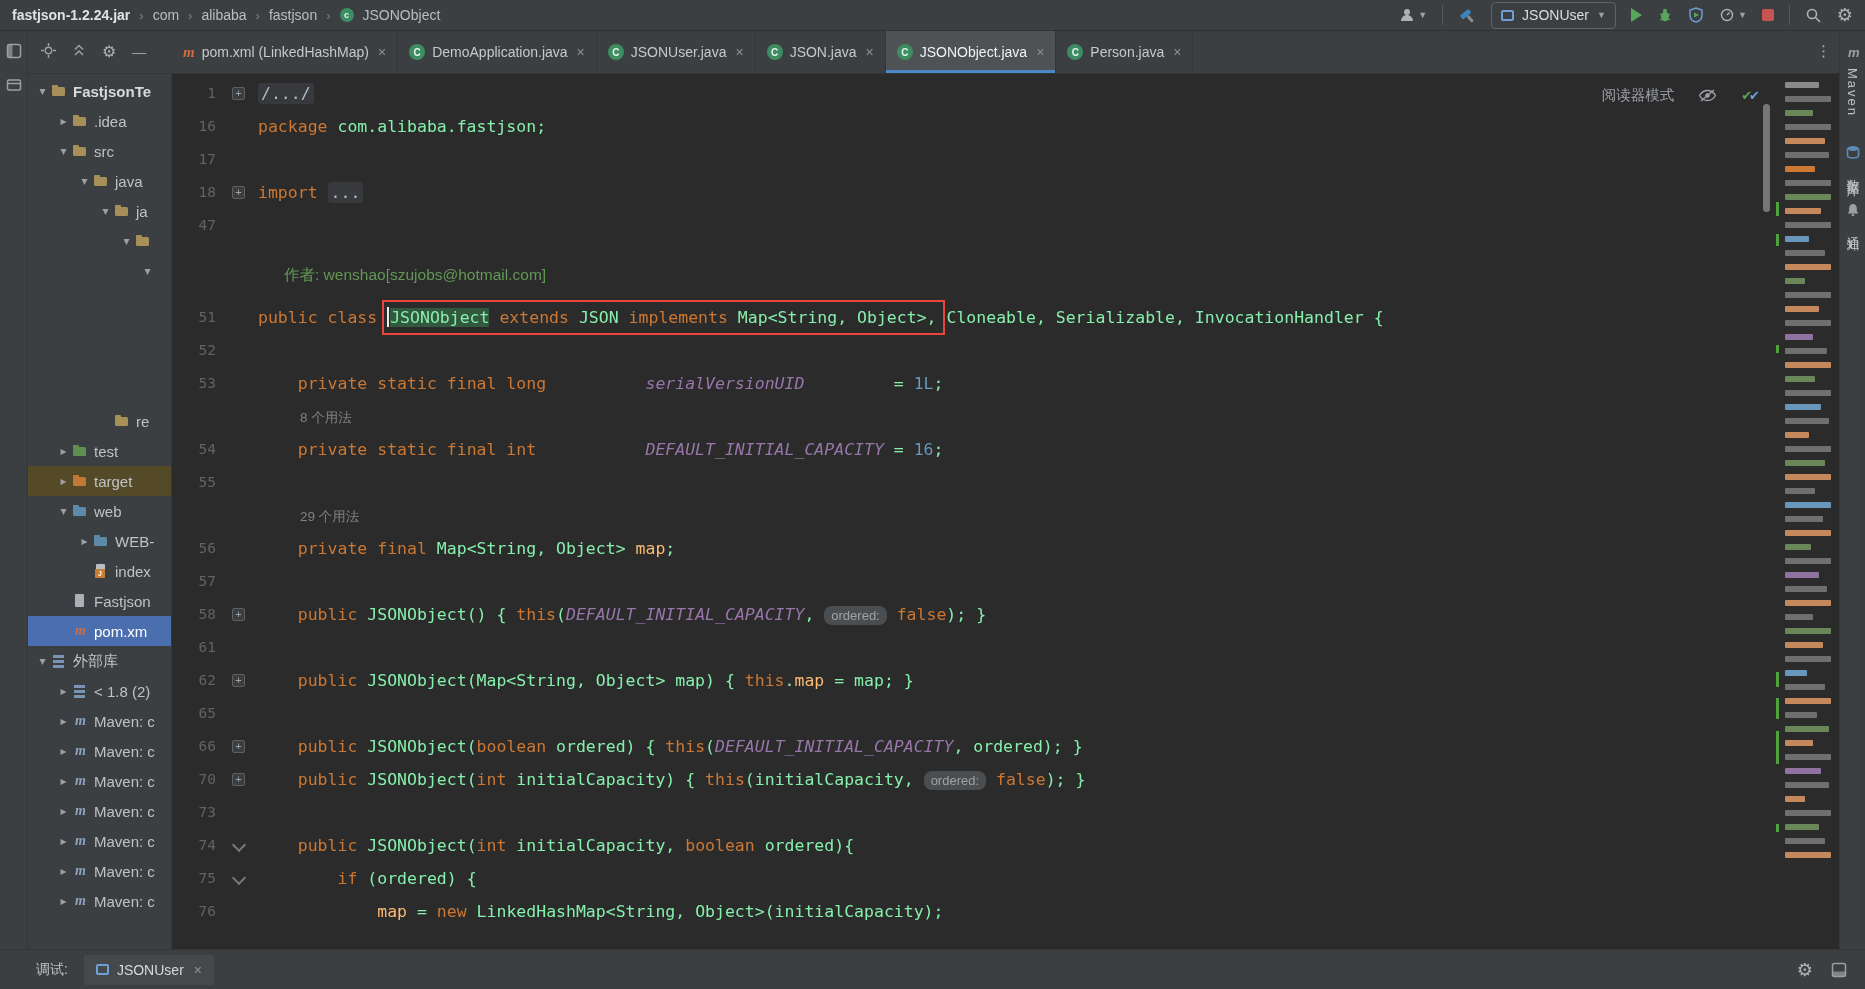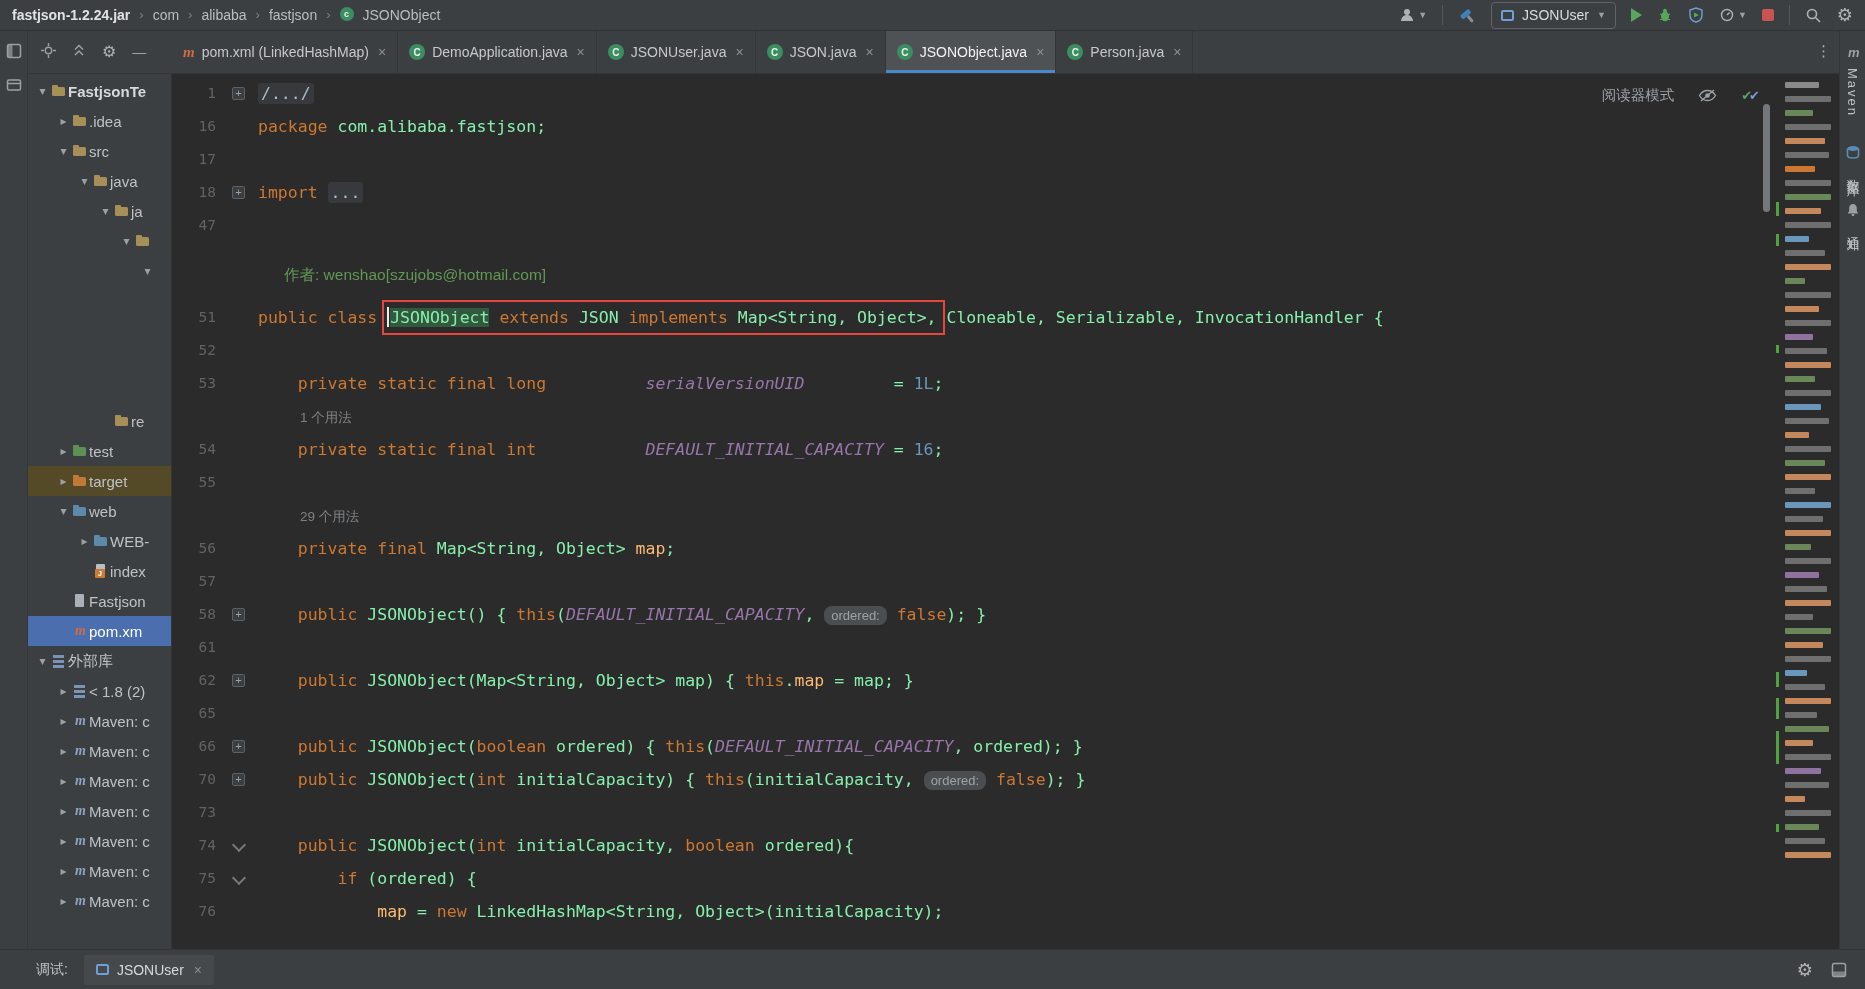--- a/index.html
+++ b/index.html
@@ -3,21 +3,21 @@
 <meta charset="utf-8">
 <style>
   html,body{margin:0;padding:0}
   body{width:1865px;height:989px;position:relative;overflow:hidden;background:#2b2b2b;
        font-family:"Liberation Sans",sans-serif;color:#bbbdc0}
 
   
   .titlebar{position:absolute;left:0;top:0;width:100%;height:31px;background:#3c3f41;
             border-bottom:1px solid #2f3234;display:flex;align-items:center;
             justify-content:space-between;padding:0 12px;box-sizing:border-box;z-index:8}
-  .crumbs{display:flex;align-items:flex-start;gap:9px;font-size:14px;color:#bbbdc0;white-space:nowrap}
+  .crumbs{display:flex;align-items:center;gap:9px;font-size:14px;color:#bbbdc0;white-space:nowrap}
   .crumb-root{font-weight:bold;color:#e0e2e4}
   .crumb-sep{color:#7e8184;font-size:13px}
   .tb-right{display:flex;align-items:center;gap:15px}
   .tbi{display:flex;align-items:center;gap:3px}
   .sepv{width:1px;height:20px;background:#55585a}
   .dd{color:#9da0a3;font-size:9px}
   .combo{display:flex;align-items:center;gap:8px;height:25px;border:1px solid #616466;
          border-radius:4px;padding:0 9px;color:#dadde0;font-size:14px}
   .win-ic{width:13px;height:11px;border:2px solid #6e9fd5;border-radius:2px;box-sizing:border-box;flex:none}
   .play{width:0;height:0;border-left:11px solid #58a55c;border-top:7px solid transparent;border-bottom:7px solid transparent}
@@ -63,21 +63,21 @@
   .ti-maven{color:#cf6d44;font:bold italic 14px "Liberation Serif",serif;line-height:16px;text-align:center}
   .ti-mlib{color:#8ea3c0}
   .ti-file::before{content:"";position:absolute;left:3px;top:1px;width:9px;height:13px;
                    background:#a9b0b8;border-radius:1px}
   .ti-jsp::before{content:"";position:absolute;left:3px;top:1px;width:9px;height:13px;
                   background:#b9bec4;border-radius:1px}
   .ti-jsp::after{content:"J";position:absolute;left:2px;top:6px;font:bold 7px "Liberation Sans",sans-serif;
                  color:#fff;background:#c77d33;padding:1px 3px;border-radius:1px}
   .ti-lib::before{content:"";position:absolute;left:2px;top:2px;width:11px;height:3px;
                   background:#7a94b5;box-shadow:0 5px 0 #7a94b5,0 10px 0 #7a94b5}
-  .tlabel{}
+  .tlabel{margin-left:5px}
   .tlabel.b{font-weight:bold;color:#d7dadc}
 
   
   .editor{position:absolute;left:172px;top:74px;width:1603px;height:875px;background:#2b2b2b;overflow:hidden}
   #code{position:absolute;left:0;top:3px;right:0}
   .crow{display:flex;height:33px;line-height:33px;
         font-family:"DejaVu Sans Mono","Liberation Mono",monospace;font-size:16.5px}
   .gut{width:86px;flex:none;position:relative;font-size:14.5px;color:#606366}
   .lnum{position:absolute;right:42px}
   .fplus{position:absolute;left:60px;top:10px;width:13px;height:13px;box-sizing:border-box;
@@ -454,21 +454,21 @@
         <div class="ctext"></div>
       </div>
       <div class="crow">
         <div class="gut">
           <span class="lnum">53</span>
         </div>
         <div class="ctext"><span class="s-pl">    </span><span class="s-kw">private static final long</span><span class="s-pl">          </span><span class="s-fd">serialVersionUID</span><span class="s-pl">         </span><span class="s-pl">= </span><span class="s-num">1L</span><span class="s-pl">;</span></div>
       </div>
       <div class="crow">
         <div class="gut"></div>
-        <div class="ctext"><span class="usages">1 个用法</span></div>
+        <div class="ctext"><span class="usages">8 个用法</span></div>
       </div>
       <div class="crow">
         <div class="gut">
           <span class="lnum">54</span>
         </div>
         <div class="ctext"><span class="s-pl">    </span><span class="s-kw">private static final int</span><span class="s-pl">           </span><span class="s-fd">DEFAULT_INITIAL_CAPACITY</span><span class="s-pl"> </span><span class="s-pl">= </span><span class="s-num">16</span><span class="s-pl">;</span></div>
       </div>
       <div class="crow">
         <div class="gut">
           <span class="lnum">55</span>

